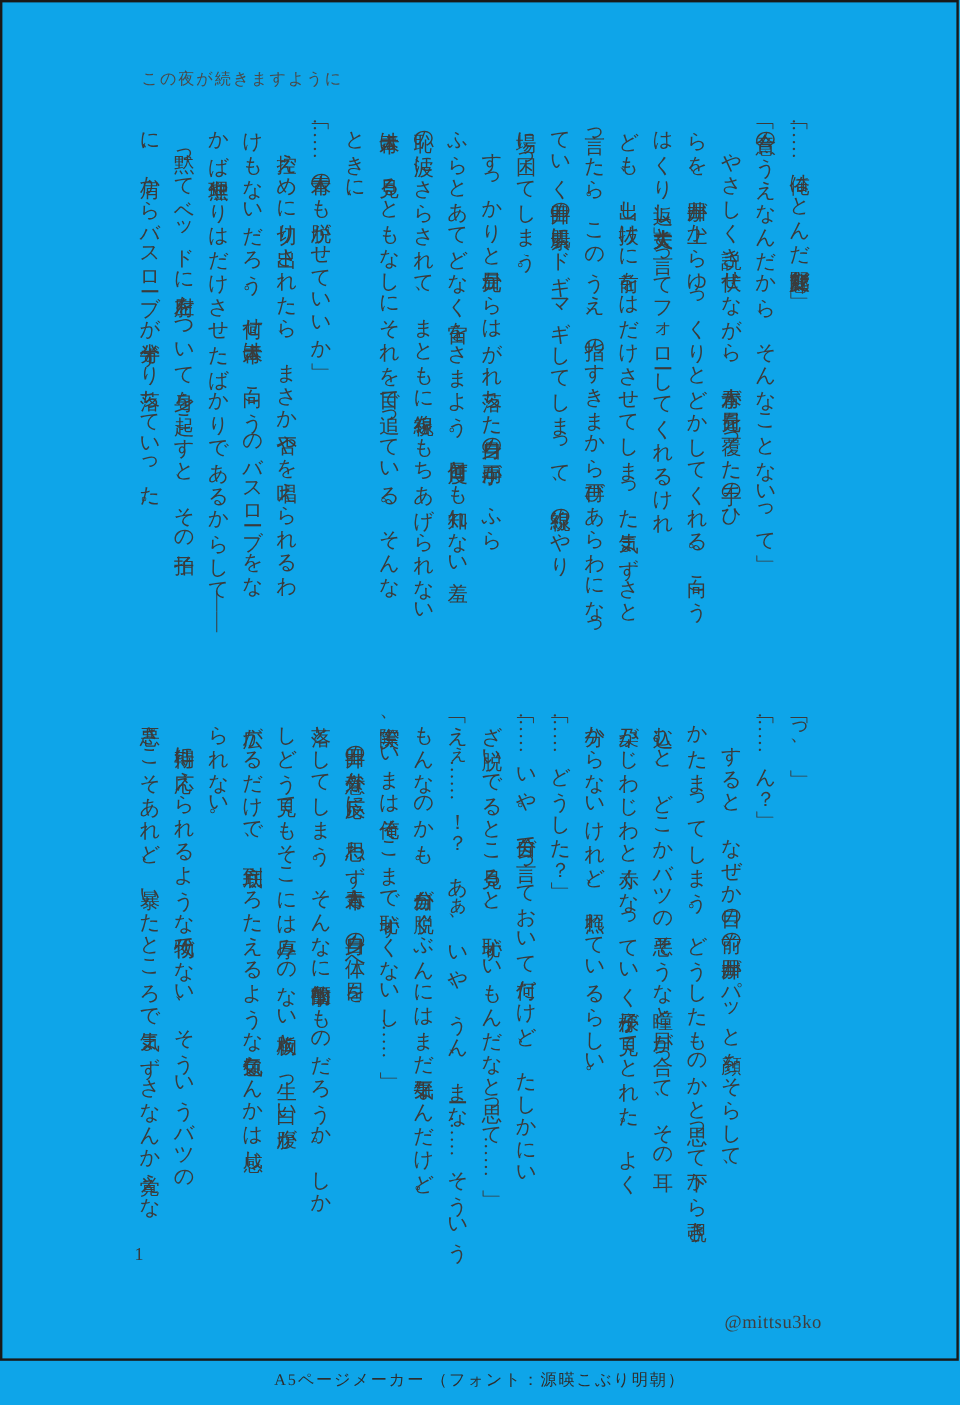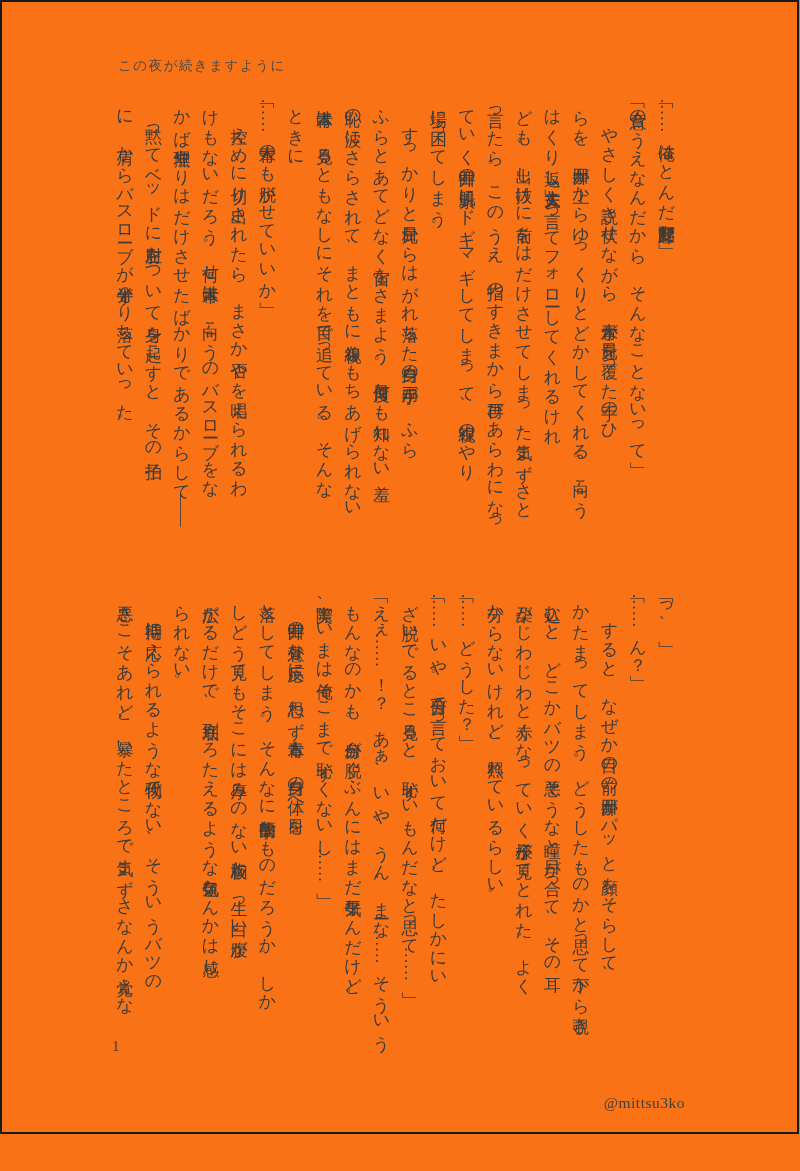--- a/index.html
+++ b/index.html
@@ -1,19 +1,19 @@
 <!DOCTYPE html>
 <html lang="ja"><head>
 <meta charset="utf-8">
 <style>
   html,body { margin:0; padding:0; background:#ffffff; }
   .page {
     position:relative;
     width:800px; height:1171px;
-    background:#f97316;
+    background:#0ea5e9;
     font-family:"Liberation Serif","DejaVu Serif",serif;
     color:#3b3b3b;
     overflow:hidden;
   }
   .frame {
     position:absolute; left:0; top:0;
     width:799px; height:1134px;
     border:2.5px solid #191919;
     box-sizing:border-box;
     pointer-events:none;
@@ -103,13 +103,14 @@
       <div>広がるだけで、到底うろたえるような色気なんかは感じ</div>
       <div>られない。</div>
       <div>　期待に応えられるような代物でない、そういうバツの</div>
       <div>悪さこそあれど、暴いたところで気まずさなんか覚えな</div>
     </div>
 
   <div class="page-number">1</div>
 
   <div class="author-handle">@mittsu3ko</div>
 
+  <div class="footer-caption">A5ページメーカー （フォント：源暎こぶり明朝）</div>
 </div>
 
 </body></html>

